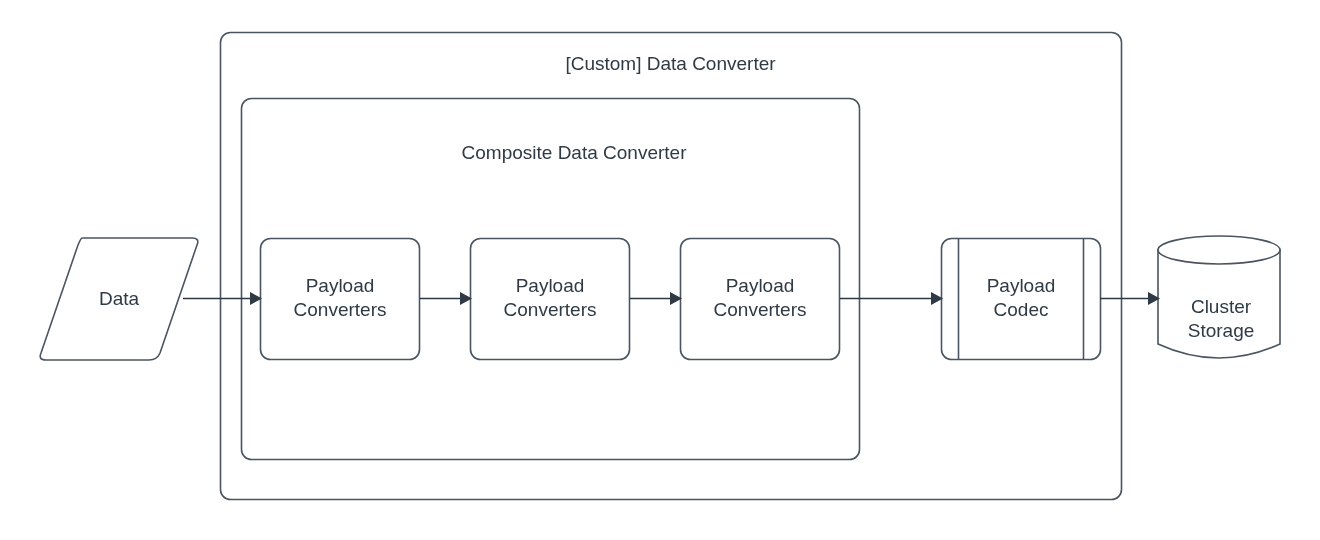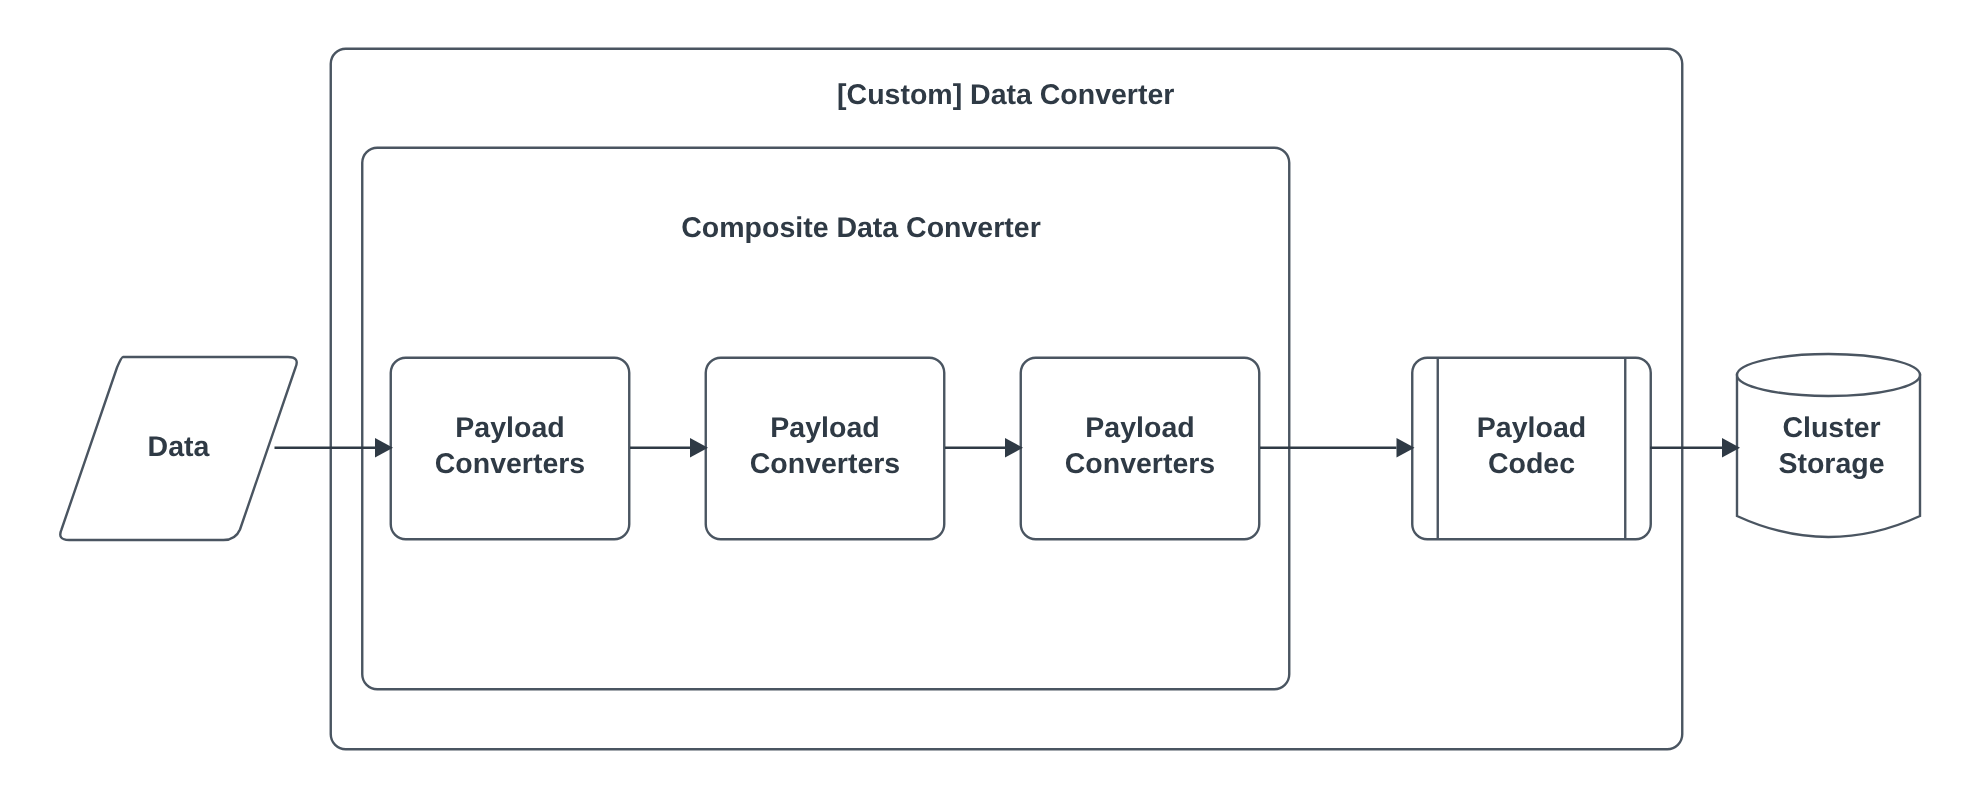--- a/index.html
+++ b/index.html
@@ -42,21 +42,20 @@
     stroke: none;
   }
   .lbl {
     position: absolute;
     color: #2F3A45;
     font-family: "Liberation Sans", sans-serif;
     text-align: center;
     line-height: 1.28;
     white-space: pre-line;
     pointer-events: none;
-    font-weight: bold;
   }
   .container-title {
     font-size: 19px;
   }
   .node-label {
     font-size: 19px;
   }
 </style>
 </head>
 <body>
@@ -112,16 +111,16 @@
 
   <div class="lbl node-label" style="left:470px; top:274px; width:160px;">Payload
 Converters</div>
 
   <div class="lbl node-label" style="left:680px; top:274px; width:160px;">Payload
 Converters</div>
 
   <div class="lbl node-label" style="left:958px; top:274px; width:126px;">Payload
 Codec</div>
 
-  <div class="lbl node-label" style="left:1158px; top:274px; width:126px;text-align:center;">Cluster
+  <div class="lbl node-label" style="left:1158px; top:295px; width:126px;text-align:center;">Cluster
 Storage</div>
 
 </div>
 
 </body></html>

